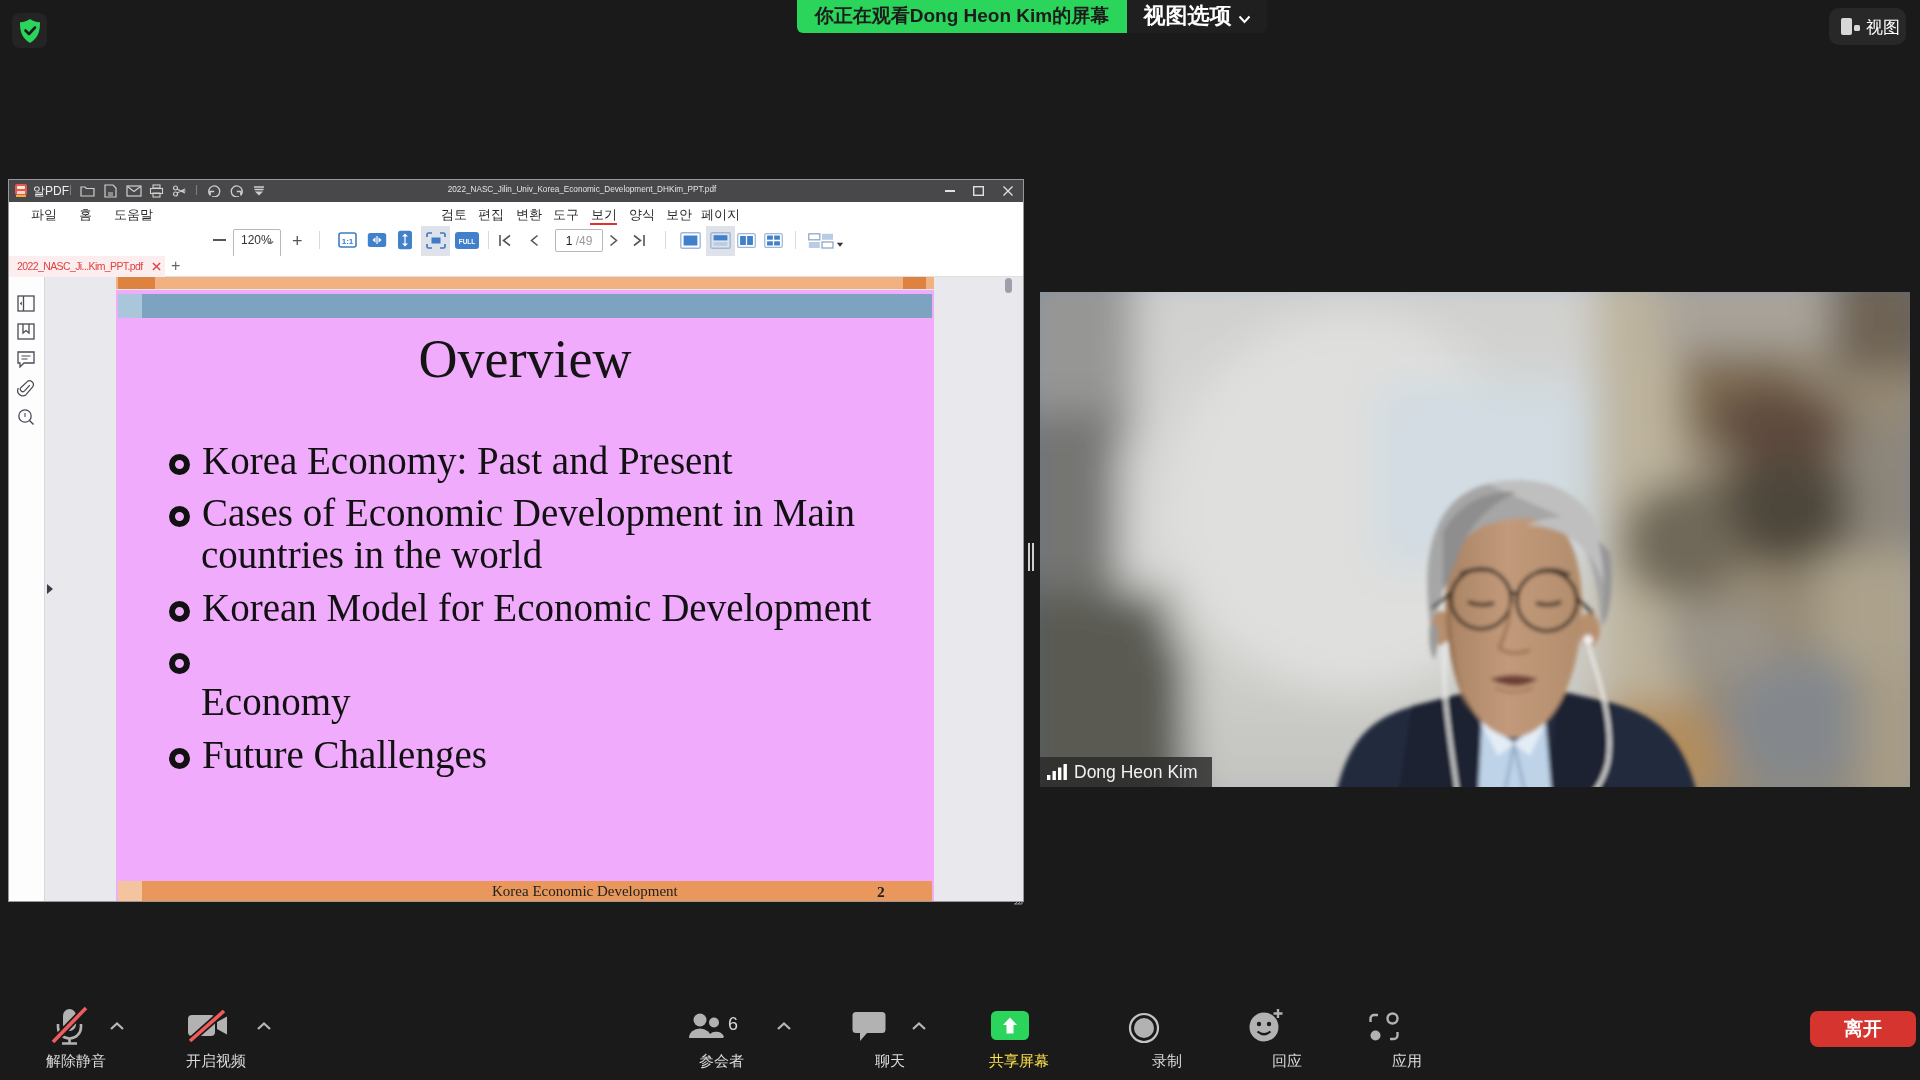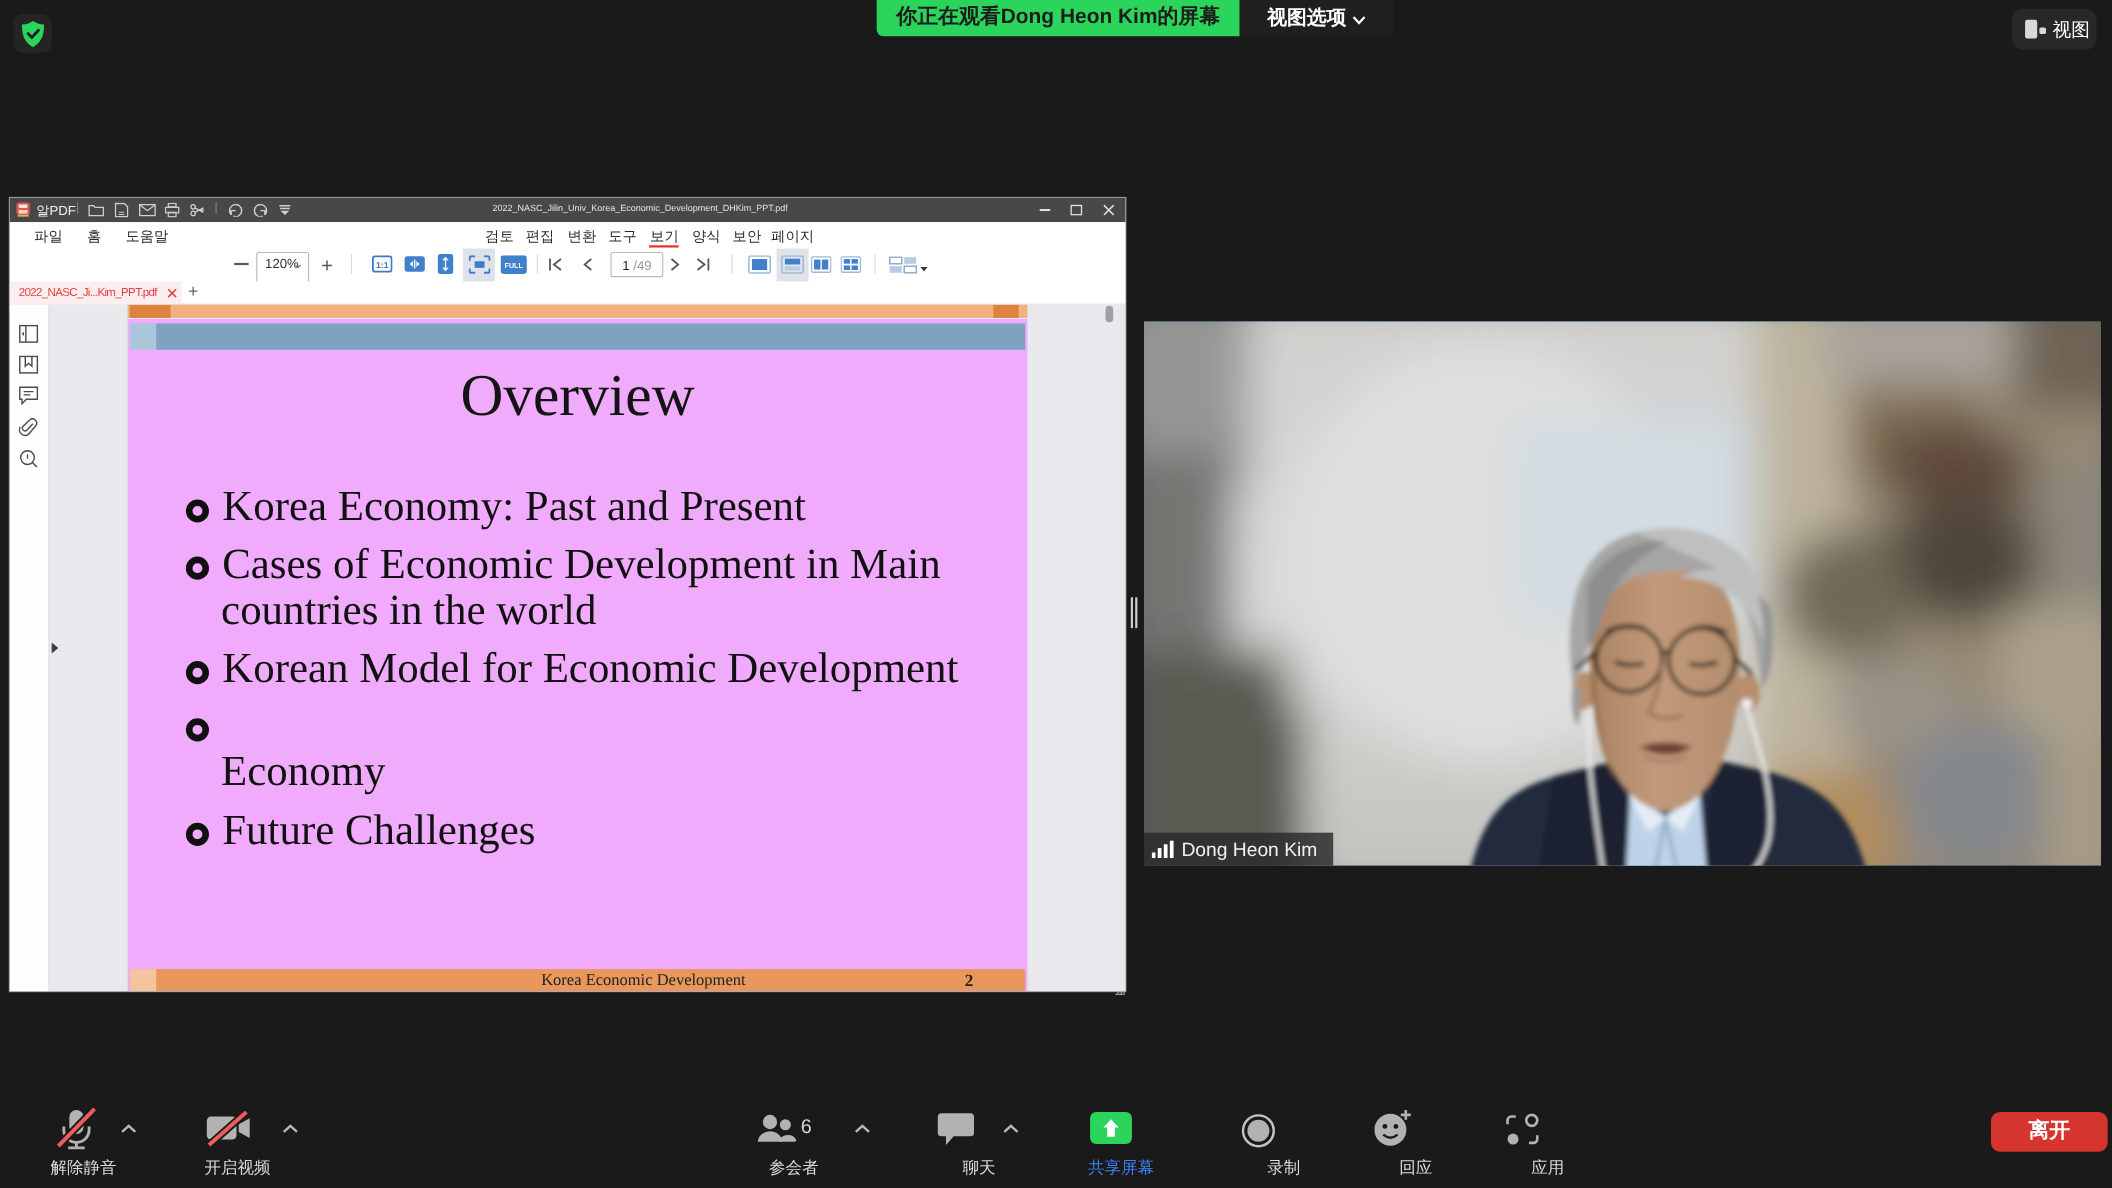--- a/index.html
+++ b/index.html
@@ -6,21 +6,21 @@
   html,body { width:1920px; height:1080px; background:#1a1a1a; overflow:hidden;
     font-family:"Liberation Sans", sans-serif; }
   .abs { position:absolute; }
 
   
   #shieldbox { left:12px; top:13px; width:35px; height:35px; background:#242424; border-radius:8px; }
   #banner-green { left:797px; top:0; width:330px; height:33px; background:#2bd45a;
      border-radius:0 0 0 6px; color:#1c1c1c; font-size:19px; font-weight:bold;
      text-align:center; line-height:32px; }
   #banner-dark { left:1127px; top:0; width:140px; height:33px; background:#1f1f1f;
-     border-radius:0 0 6px 0; color:#fff; font-size:18px; font-weight:bold;
+     border-radius:0 0 6px 0; color:#fff; font-size:22px; font-weight:bold;
      text-align:center; line-height:32px; }
   #viewbtn { left:1829px; top:8px; width:77px; height:37px; background:#282828; border-radius:10px;
      color:#fff; font-size:17px; }
 
   
   #win { left:9px; top:180px; width:1014px; height:721px; background:#ffffff; box-shadow:0 0 0 1px #98989c; }
   #titlebar { left:0; top:0; width:1014px; height:22px; background:#48484b; }
   #menubar { left:0; top:22px; width:1014px; height:24px; background:#fff; }
   #toolbar { left:0; top:46px; width:1014px; height:30px; background:#fff; }
   #tabbar  { left:0; top:76px; width:1014px; height:21px; background:#fff; border-bottom:1px solid #e0e0e0;}
@@ -283,21 +283,21 @@
         <div class="abs" style="left:0;top:0;width:24px;height:20px;background:#f3c49e;"></div>
         <div class="serif abs" style="left:374px;top:2px;font-size:15px;color:#222;">Korea Economic Development</div>
         <div class="serif abs" style="left:759px;top:2px;font-size:15.5px;color:#222;font-weight:bold;">2</div>
       </div>
     </div>
 
     <div class="abs" style="left:996px;top:1px;width:7px;height:15px;background:#9da0ab;border-radius:4px;"></div>
   </div>
 </div>
 
-<div class="abs" id="cam" style="left:1040px; top:292px; width:870px; height:495px; background:#0c4a6e; overflow:hidden;">
+<div class="abs" id="cam" style="left:1040px; top:292px; width:870px; height:495px; background:#3b82f6; overflow:hidden;">
 <svg width="870" height="495" viewBox="0 0 870 495">
   <defs>
     <filter id="bg" x="-20%" y="-20%" width="140%" height="140%">
           <feGaussianBlur stdDeviation="20"></feGaussianBlur>
         </filter>
     <filter id="soft" x="-20%" y="-20%" width="140%" height="140%">
           <feGaussianBlur stdDeviation="2.3"></feGaussianBlur>
         </filter>
     <linearGradient id="skin" x1="0" y1="0" x2="1" y2="0">
       <stop offset="0" stop-color="#a98363"></stop>
@@ -442,17 +442,17 @@
 <svg class="abs" style="left:1368px;top:1012px;" width="32" height="30" viewBox="0 0 32 30">
   <path d="M10 3 H6 a3.5 3.5 0 0 0 -3.5 3.5 V10 M22 27 h4 a3.5 3.5 0 0 0 3.5 -3.5 V20" fill="none" stroke="#b2b2b2" stroke-width="2.4"></path>
   <circle cx="24.5" cy="6.5" r="5" fill="none" stroke="#b2b2b2" stroke-width="2.4"></circle>
   <circle cx="7.5" cy="23.5" r="5" fill="#b2b2b2"></circle>
 </svg>
 
 <div class="blabel" style="left:30px; width:76px;">解除静音</div>
 <div class="blabel" style="left:170px; width:76px;">开启视频</div>
 <div class="blabel" style="left:668px; width:76px;">参会者</div>
 <div class="blabel" style="left:829px; width:76px;">聊天</div>
-<div class="blabel" style="left:973px; width:76px; color:#3b82f6;">共享屏幕</div>
+<div class="blabel" style="left:973px; width:76px; color:#fde047;">共享屏幕</div>
 <div class="blabel" style="left:1106px; width:76px;">录制</div>
 <div class="blabel" style="left:1226px; width:76px;">回应</div>
 <div class="blabel" style="left:1346px; width:76px;">应用</div>
 <div class="abs" id="leave">离开</div>
 
 </body></html>

